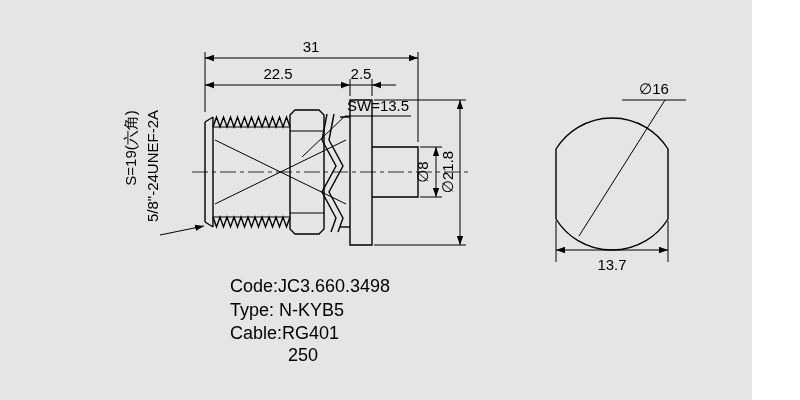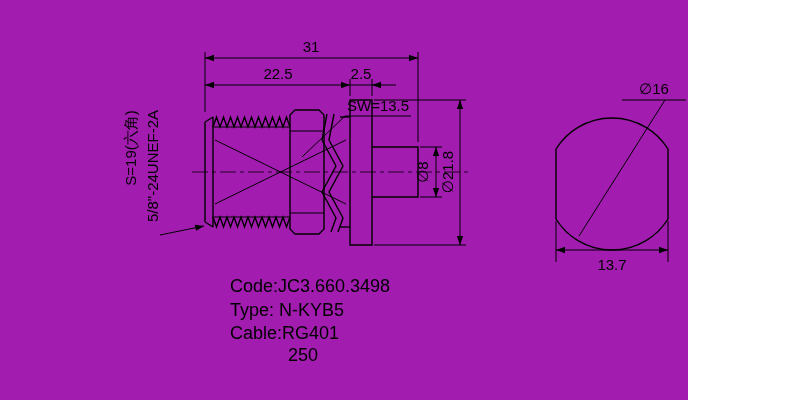--- a/index.html
+++ b/index.html
@@ -1,16 +1,16 @@
 <!DOCTYPE html>
 <html><head>
 <meta charset="utf-8">
 <style>
   html,body{margin:0;padding:0;background:#ffffff;}
-  .canvas{position:relative;width:688px;height:400px;background:#a21caf;overflow:hidden;}
+  .canvas{position:relative;width:752px;height:400px;background:#e5e5e5;overflow:hidden;}
   svg{display:block;}
   .out{stroke:#000;stroke-width:1.4;fill:none;stroke-linejoin:miter;stroke-linecap:butt;}
   .thin{stroke:#000;stroke-width:1;fill:none;}
   .dim{stroke:#000;stroke-width:1;fill:none;}
   .cl{stroke:#000;stroke-width:0.8;fill:none;stroke-dasharray:16 4 4 4;}
   text{font-family:"Liberation Sans","DejaVu Sans",sans-serif;fill:#000;}
   .dimtxt{font-size:15px;}
   .notetxt{font-size:18px;}
 </style>
 </head>

